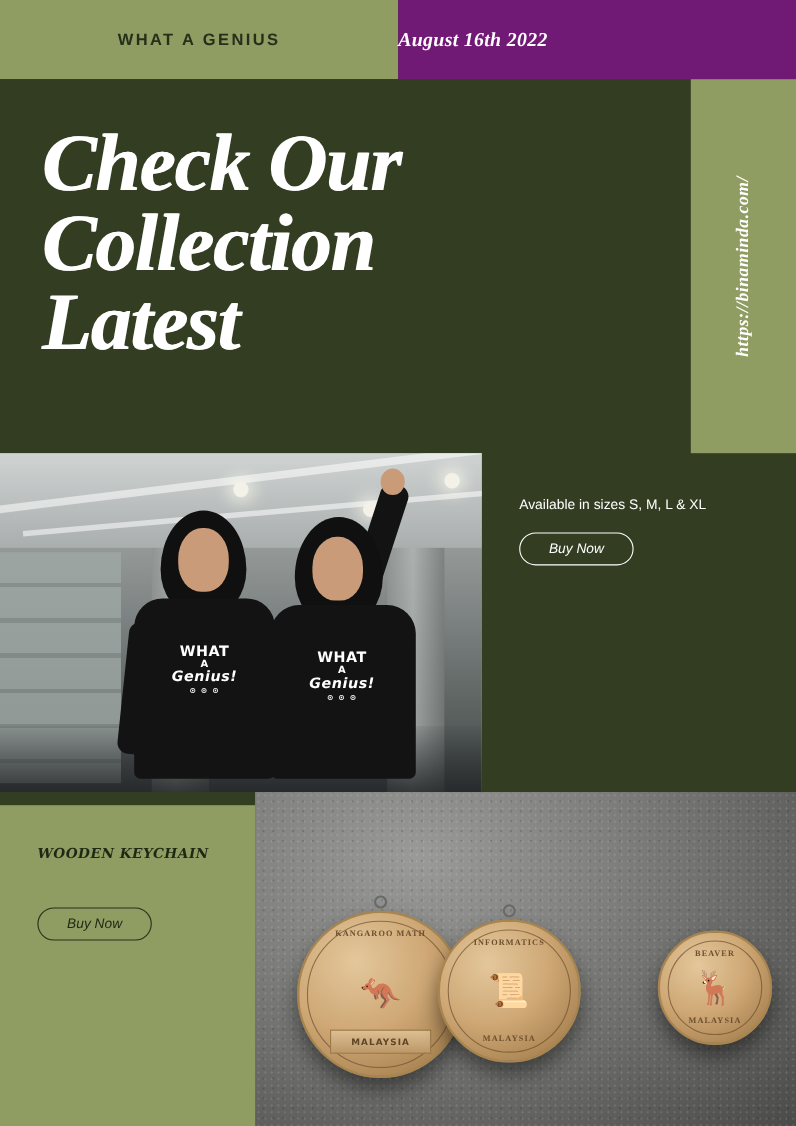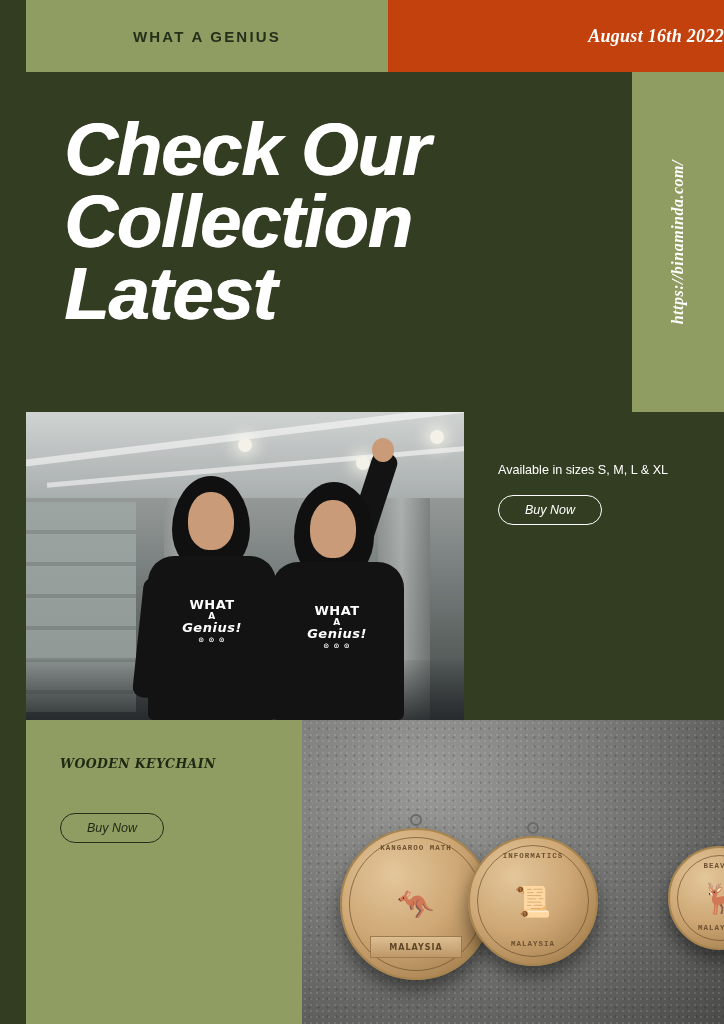--- a/index.html
+++ b/index.html
@@ -6,21 +6,20 @@
   html, body {
     width: 724px; height: 1024px;
     background: #2f3a22;
     font-family: "Liberation Sans", sans-serif;
     overflow: hidden;
   }
   .page {
     position: relative;
     width: 724px; height: 1024px;
     background: #333d22;
-    padding-left: 26px;
   }
 
   
   .header {
     display: flex;
     height: 72px;
     width: 100%;
   }
   .header-left {
     width: 362px;
@@ -30,24 +29,24 @@
     justify-content: center;
   }
   .header-left .brand {
     color: #24301a;
     font-size: 15px;
     letter-spacing: 2.2px;
     font-weight: 600;
   }
   .header-right {
     flex: 1;
-    background: #c2410c;
+    background: #701a75;
     display: flex;
     align-items: center;
-    justify-content: flex-end;
+    justify-content: flex-start;
   }
   .header-right .date {
     color: #ffffff;
     font-size: 18px;
     font-style: italic;
     font-weight: 700;
     font-family: "Liberation Serif", serif;
     letter-spacing: 0.3px;
   }
 
@@ -58,21 +57,21 @@
     background: #333d22;
     display: flex;
   }
   .hero-main {
     width: 628px;
     position: relative;
     padding: 42px 0 0 38px;
   }
   .hero-title {
     color: #ffffff;
-    font-family: Liberation Sans, sans-serif;
+    font-family: Liberation Serif, serif;
     font-style: italic;
     font-weight: 700;
     font-size: 74px;
     line-height: 0.97;
     letter-spacing: -1px;
     text-shadow: 1px 0 0 #fff;
   }
   .hero-title .line { display: block; white-space: nowrap; }
   .hero-side {
     width: 96px;
@@ -118,21 +117,21 @@
     font-size: 13.5px;
     letter-spacing: 0.5px;
     margin-bottom: 22px;
   }
   .prod-body {
     font-size: 12.6px;
     line-height: 1.62;
     text-align: justify;
   }
   .prod-sizes {
-    margin-top: 17px;
+    margin-top: 6px;
     font-size: 12.6px;
   }
   .btn {
     display: inline-block;
     margin-top: 18px;
     border: 1px solid #ffffff;
     border-radius: 20px;
     color: #ffffff;
     font-size: 12.5px;
     font-style: italic;
@@ -142,24 +141,25 @@
     font-family: "Liberation Sans", sans-serif;
   }
 
   
   .bottom {
     display: flex;
     height: 304px;
     width: 100%;
   }
   .keychain-panel {
-    width: 276px;
+    width: 232px;
     background: #8f9c62;
     padding: 36px 34px 0 34px;
     color: #25301a;
+    margin-top: 12px;
   }
   .key-title {
     font-family: "DejaVu Serif", serif;
     font-style: italic;
     font-weight: 700;
     font-size: 12.5px;
     letter-spacing: 0.4px;
     margin-bottom: 20px;
     color: #1e2913;
   }
@@ -216,21 +216,21 @@
   }
   .ph1-win {
     position: absolute; left: 0; top: 90px; width: 110px; height: 210px;
     background: repeating-linear-gradient(180deg,#9fa8a5 0 28px,#878f8d 28px 32px);
     opacity: 0.8;
   }
   .ph1-floorline {
     position: absolute; left: 0; bottom: 0; width: 100%; height: 60px;
     background: linear-gradient(180deg,rgba(60,65,66,0.1),rgba(35,38,40,0.85));
   }
-  .person { position: absolute; bottom: 0; }
+  .person { position: absolute; bottom: 12px; }
   .p-head {
     position: absolute; border-radius: 48% 48% 45% 45%;
     background: #c99b78;
   }
   .p-hijab {
     position: absolute; background: #101010;
     border-radius: 50% 50% 42% 42% / 56% 56% 44% 44%;
   }
   .p-body {
     position: absolute; background: #131313;
@@ -287,21 +287,21 @@
     border: 1.5px solid rgba(110,80,45,0.7);
     border-radius: inherit;
   }
   .medal.m1 { left: 38px; bottom: 44px; width: 152px; height: 152px; border-radius: 50%; }
   .medal.m2 { left: 166px; bottom: 58px; width: 130px; height: 130px; border-radius: 50%; }
   .medal.m3 { left: 274px; bottom: 66px; width: 118px; height: 118px; border-radius: 50%; }
   .medal.m4 { left: 366px; bottom: 74px; width: 104px; height: 104px; border-radius: 50%; }
   .medal .curve-top, .medal .curve-bot {
     position: absolute; left: 0; right: 0; text-align: center;
     color: #6d5030; font-size: 7.5px; font-weight: 700;
-    font-family: Liberation Mono, monospace; letter-spacing: 1px;
+    font-family: Liberation Serif, serif; letter-spacing: 1px;
   }
   .medal .curve-top { top: 14px; }
   .medal .curve-bot { bottom: 16px; }
   .medal .glyph {
     position: absolute; left: 50%; top: 50%; transform: translate(-50%,-50%);
     font-size: 30px; color: #7a5a33;
   }
   .m1-banner {
     position: absolute; left: 50%; transform: translateX(-50%);
     bottom: 20px; width: 92px; height: 22px;

